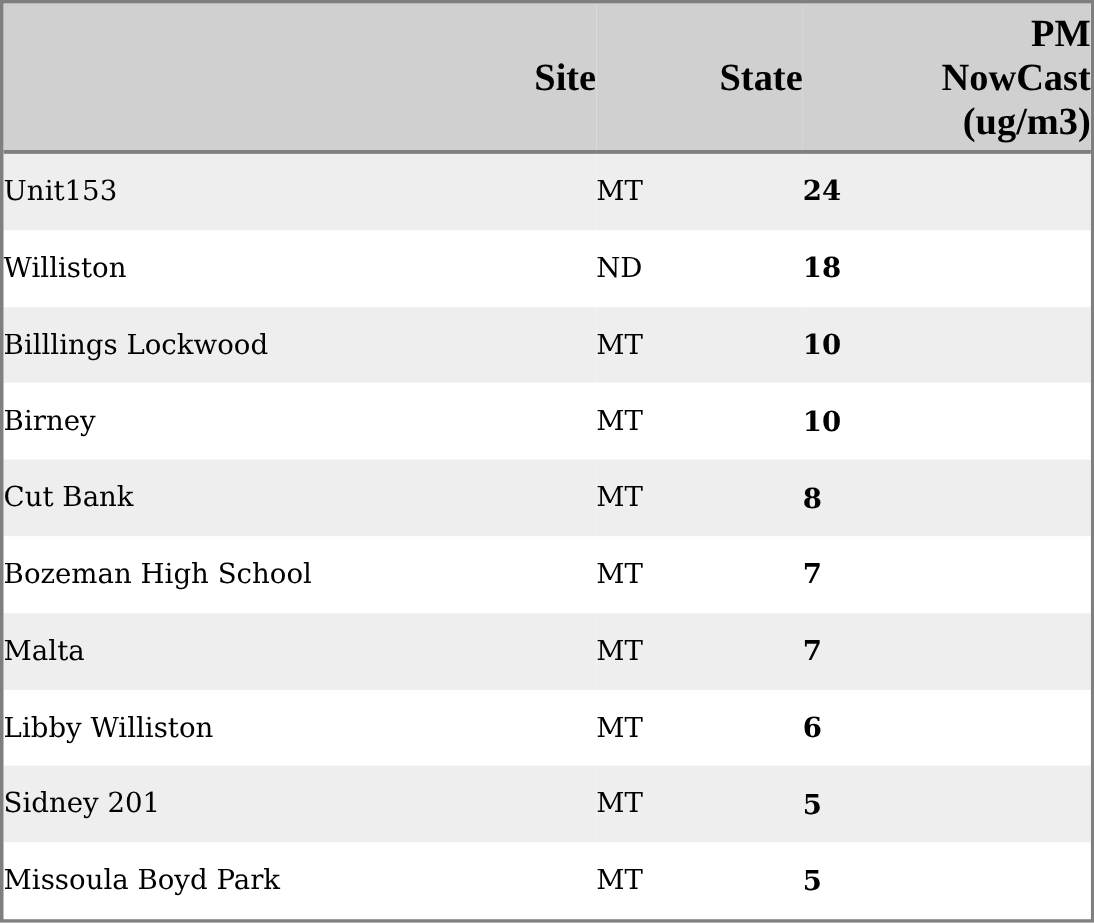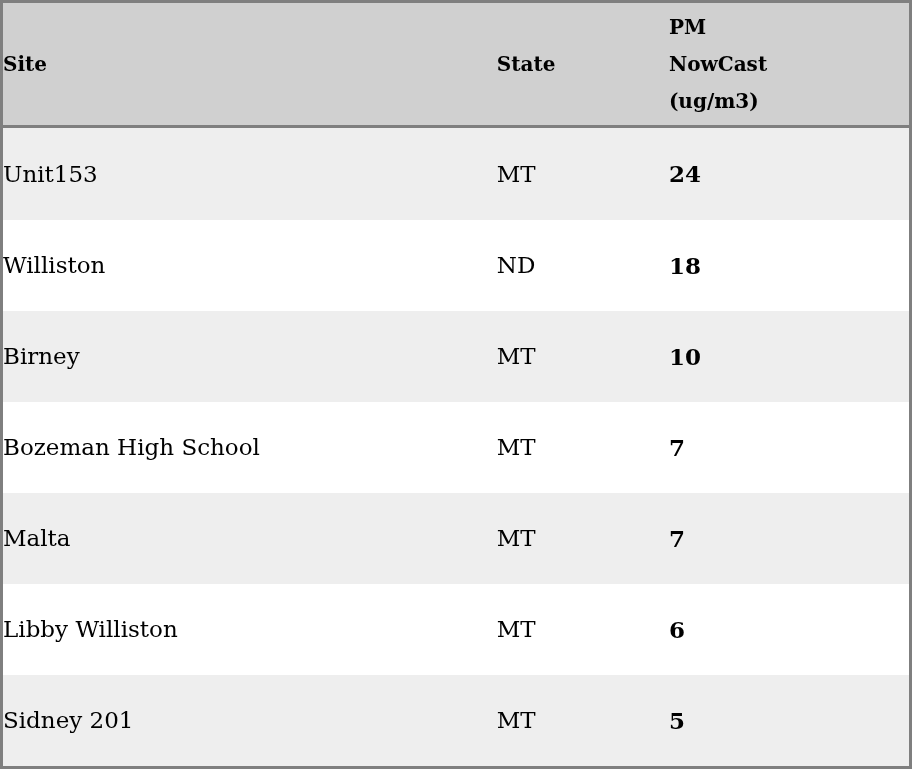--- a/index.html
+++ b/index.html
@@ -18,28 +18,29 @@
   table.data-table {
     width: 100%;
     height: 100%;
     border-collapse: collapse;
     table-layout: fixed;
   }
   table.data-table thead th {
     background: #d0d0d0;
     border-bottom: 3px solid #7f7f7f;
     font-weight: bold;
-    font-size: 20px;
+    font-size: 32px;
     line-height: 37px;
     color: #000000;
-    text-align: left;
+    text-align: right;
     vertical-align: middle;
     height: 122px;
     padding: 0;
     white-space: pre-line;
+    font-family: Liberation Serif, serif;
   }
   table.data-table td {
     font-size: 23px;
     color: #000000;
     text-align: left;
     vertical-align: middle;
     height: 58px;
     padding: 0;
   }
   table.data-table tbody tr:nth-child(odd) {
@@ -71,23 +72,33 @@
           <td class="col-site">Unit153</td>
           <td class="col-state">MT</td>
           <td class="col-pm">24</td>
         </tr>
         <tr>
           <td class="col-site">Williston</td>
           <td class="col-state">ND</td>
           <td class="col-pm">18</td>
         </tr>
         <tr>
+          <td class="col-site">Billlings Lockwood</td>
+          <td class="col-state">MT</td>
+          <td class="col-pm">10</td>
+        </tr>
+        <tr>
           <td class="col-site">Birney</td>
           <td class="col-state">MT</td>
           <td class="col-pm">10</td>
+        </tr>
+        <tr>
+          <td class="col-site">Cut Bank</td>
+          <td class="col-state">MT</td>
+          <td class="col-pm">8</td>
         </tr>
         <tr>
           <td class="col-site">Bozeman High School</td>
           <td class="col-state">MT</td>
           <td class="col-pm">7</td>
         </tr>
         <tr>
           <td class="col-site">Malta</td>
           <td class="col-state">MT</td>
           <td class="col-pm">7</td>
@@ -95,15 +106,20 @@
         <tr>
           <td class="col-site">Libby Williston</td>
           <td class="col-state">MT</td>
           <td class="col-pm">6</td>
         </tr>
         <tr>
           <td class="col-site">Sidney 201</td>
           <td class="col-state">MT</td>
           <td class="col-pm">5</td>
         </tr>
+        <tr>
+          <td class="col-site">Missoula Boyd Park</td>
+          <td class="col-state">MT</td>
+          <td class="col-pm">5</td>
+        </tr>
       </tbody>
   </table>
 </div>
 
 </body></html>

